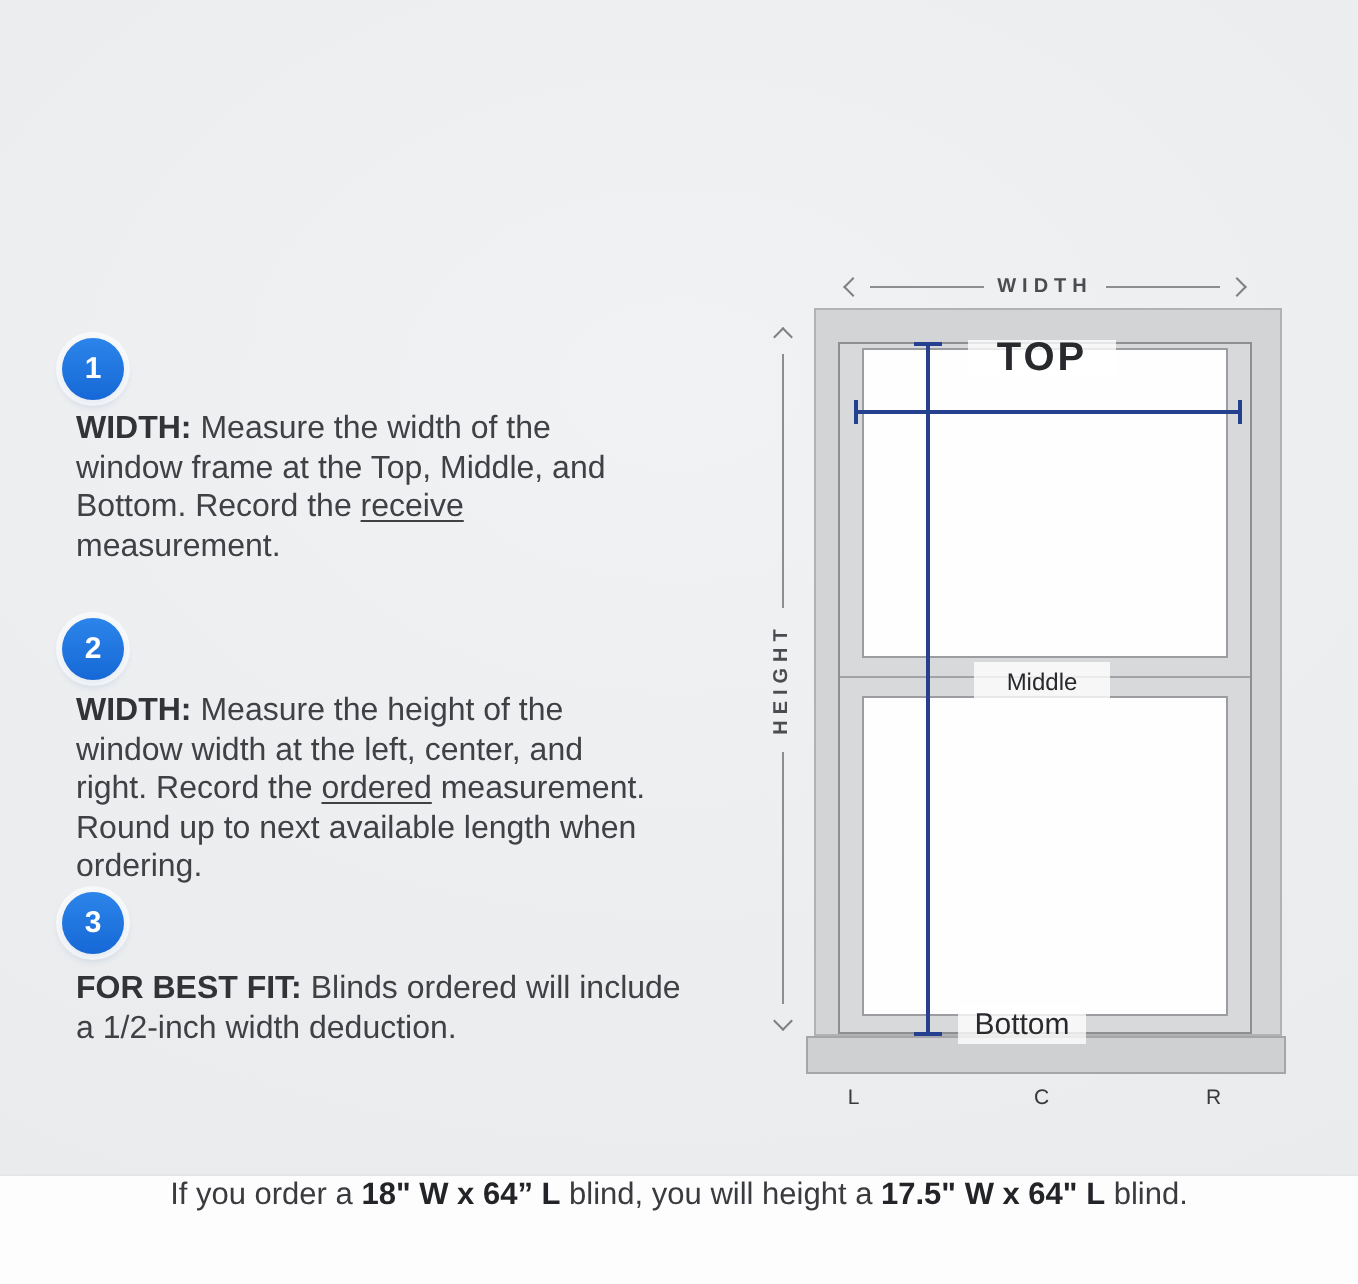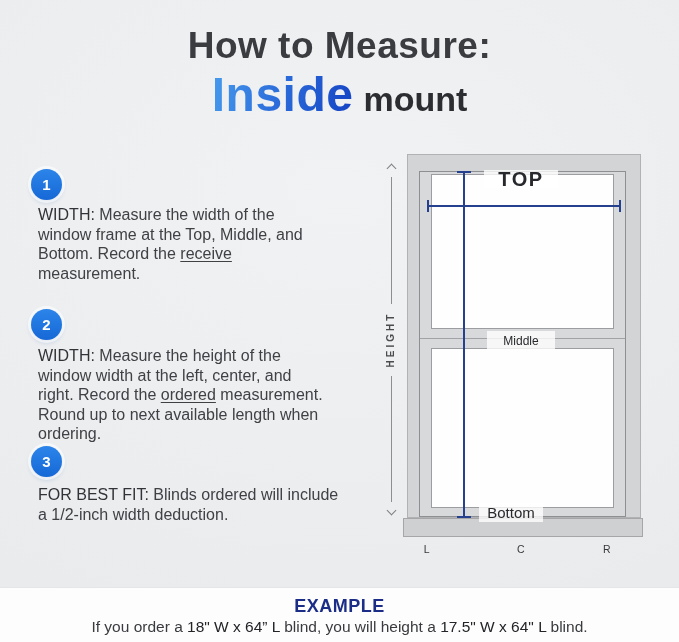--- a/index.html
+++ b/index.html
@@ -34,21 +34,21 @@
     color:#fff; font-size:15px; font-weight:700;
     display:flex; align-items:center; justify-content:center;
     box-shadow:0 0 0 3px rgba(255,255,255,.65), 0 2px 5px rgba(40,90,160,.3);
   }
   .badge-1 { top:169px; } .badge-2 { top:309px; } .badge-3 { top:446px; }
   .step-text {
     position:absolute; left:38px; width:330px;
     font-size:16px; line-height:19.5px; color:#404145; white-space:pre-line;
   }
   .text-1 { top:205px; } .text-2 { top:346px; } .text-3 { top:485px; }
-  .seg-bold { font-weight:400; color:#323337;margin-top:32px; }
+  .seg-bold { font-weight:700; color:#323337;margin-top:32px; }
   .seg-underline { text-decoration:underline; text-underline-offset:2px; text-decoration-thickness:1px; }
 
   
   .diagram { position:absolute; inset:0; }
 
   .width-arrow { position:absolute; left:423px; top:136px; width:199px; height:14px;
     display:flex; align-items:center; gap:5px; }
   .aline { flex:1; height:1px; background:#8d8e90; }
   .alabel { font-size:10px; letter-spacing:3px; font-weight:600; color:#4b4c4f; padding:0 2px; }
   .chev { width:7px; height:7px; flex:none; }
@@ -96,26 +96,20 @@
     background:#fdfdfe; border-top:1px solid #e4e6e8; text-align:center; }
   .example-heading { margin-top:8px; font-size:18px; font-weight:700; color:#1b2d87; letter-spacing:.5px; }
   .example-line { margin-top:1px; font-size:15.5px; color:#3a3b3e; }
   .example-line .seg-bold { color:#232427; }
 </style>
 </head>
 <body>
 
 <div class="screen">
 
-  <header class="title">
-    <div class="title-line1">How to Measure:</div>
-    <div class="title-line2">
-      <span class="title-highlight">Inside</span><span class="title-suffix">mount</span>
-    </div>
-  </header>
 
   <section>
     <div class="step-badge badge-1">
       <span>1</span>
     </div>
     <p class="step-text text-1"><span class="seg-bold">WIDTH:</span><span> Measure the width of the
 window frame at the Top, Middle, and
 Bottom. Record the </span><span class="seg-underline">receive</span><span>
 measurement.</span></p>
 
@@ -130,20 +124,27 @@
 
     <div class="step-badge badge-3">
       <span>3</span>
     </div>
     <p class="step-text text-3"><span class="seg-bold">FOR BEST FIT:</span><span> Blinds ordered will include
 a 1/2-inch width deduction.</span></p>
   </section>
 
   <div class="diagram">
 
+    <div class="width-arrow">
+      <span class="chev chev-left"></span>
+      <span class="aline"></span>
+      <span class="alabel">WIDTH</span>
+      <span class="aline"></span>
+      <span class="chev chev-right"></span>
+    </div>
 
     <div class="height-arrow">
       <span class="chev chev-up"></span>
       <span class="vline-seg"></span>
       <span class="vlabel-wrap">
         <span class="vlabel">HEIGHT</span>
       </span>
       <span class="vline-seg"></span>
       <span class="chev chev-down"></span>
     </div>
@@ -167,17 +168,16 @@
     <div class="pos-band band-bottom">
       <span>Bottom</span>
     </div>
 
     <span class="marker marker-l">L</span>
     <span class="marker marker-c">C</span>
     <span class="marker marker-r">R</span>
   </div>
 
   <footer class="example">
-    <div class="example-heading">EXAMPLE</div>
     <p class="example-line"><span>If you order a </span><span class="seg-bold">18" W x 64” L</span><span> blind, you will height a </span><span class="seg-bold">17.5" W x 64" L</span><span> blind.</span></p>
   </footer>
 
 </div>
 
 </body></html>

